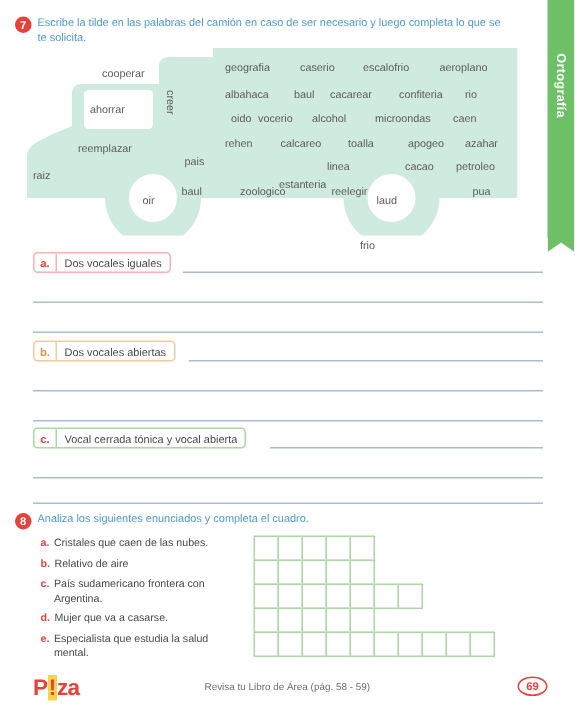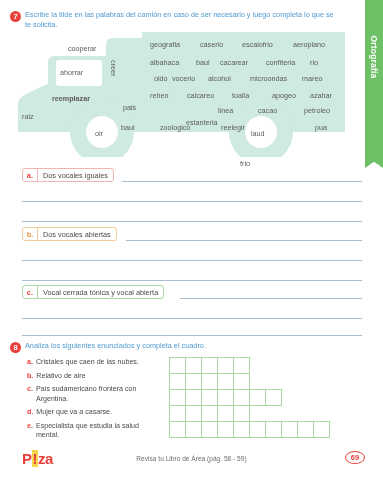--- a/index.html
+++ b/index.html
@@ -185,21 +185,21 @@
     <circle cx="92" cy="100" r="32" fill="#cfeade"></circle>
     <circle cx="92" cy="100" r="17" fill="#ffffff" stroke="#cfeade" stroke-width="2"></circle>
 
     <circle cx="251" cy="100" r="32" fill="#cfeade"></circle>
     <circle cx="251" cy="100" r="17" fill="#ffffff" stroke="#cfeade" stroke-width="2"></circle>
   </svg>
 
   <div class="word" style="left:58px;  top:12px;">cooperar</div>
   <div class="word" style="left:50px;  top:36px;">ahorrar</div>
   <div class="word vert" style="left:108px; top:28px;">creer</div>
-  <div class="word" style="left:42px;  top:62px;font-weight:bold;">reemplazar</div>
+  <div class="word" style="left:42px;  top:62px;">reemplazar</div>
   <div class="word" style="left:12px;  top:80px;">raiz</div>
   <div class="word" style="left:85px;  top:97px;">oir</div>
   <div class="word" style="left:113px; top:71px;">pais</div>
   <div class="word" style="left:111px; top:91px;">baul</div>
   <div class="word" style="left:241px; top:97px;">laud</div>
 
   <div class="word" style="left:140px; top:8px;">geografia</div>
   <div class="word" style="left:190px; top:8px;">caserio</div>
   <div class="word" style="left:232px; top:8px;text-align:right;">escalofrio</div>
   <div class="word" style="left:283px; top:8px;">aeroplano</div>
@@ -207,31 +207,31 @@
   <div class="word" style="left:140px; top:26px;">albahaca</div>
   <div class="word" style="left:186px; top:26px;">baul</div>
   <div class="word" style="left:210px; top:26px;">cacarear</div>
   <div class="word" style="left:256px; top:26px;">confiteria</div>
   <div class="word" style="left:300px; top:26px;">rio</div>
 
   <div class="word" style="left:144px; top:42px;">oido</div>
   <div class="word" style="left:162px; top:42px;">vocerio</div>
   <div class="word" style="left:198px; top:42px;">alcohol</div>
   <div class="word" style="left:240px; top:42px;">microondas</div>
-  <div class="word" style="left:292px; top:42px;">mareo</div>
+  <div class="word" style="left:292px; top:42px;">caen</div>
 
   <div class="word" style="left:140px; top:59px;">rehen</div>
   <div class="word" style="left:177px; top:59px;">calcareo</div>
   <div class="word" style="left:222px; top:59px;">toalla</div>
   <div class="word" style="left:262px; top:59px;text-align:center;">apogeo</div>
   <div class="word" style="left:300px; top:59px;">azahar</div>
 
   <div class="word" style="left:160px; top:86px;padding-left:16px;">estanteria</div>
   <div class="word" style="left:208px; top:74px;">linea</div>
-  <div class="word" style="left:248px; top:74px;text-align:center;">cacao</div>
+  <div class="word" style="left:260px; top:74px;text-align:center;">cacao</div>
   <div class="word" style="left:294px; top:74px;">petroleo</div>
 
   <div class="word" style="left:150px; top:91px;">zoologico</div>
   <div class="word" style="left:196px; top:91px;margin-left:15px;">reelegir</div>
   <div class="word" style="left:230px; top:91px;margin-top:36px;">frio</div>
   <div class="word" style="left:305px; top:91px;">pua</div>
 </div>
 
 <div class="ans-block" style="top:168px;">
   <div class="ans-row">

